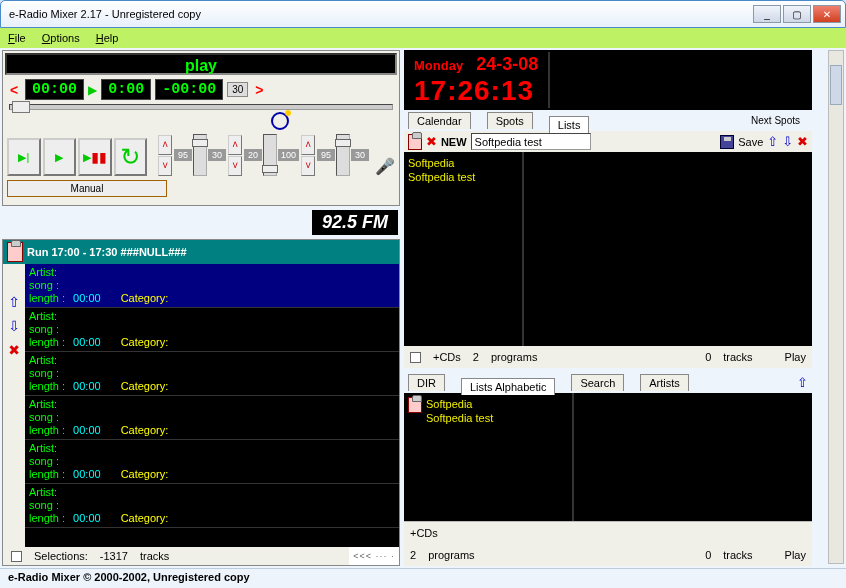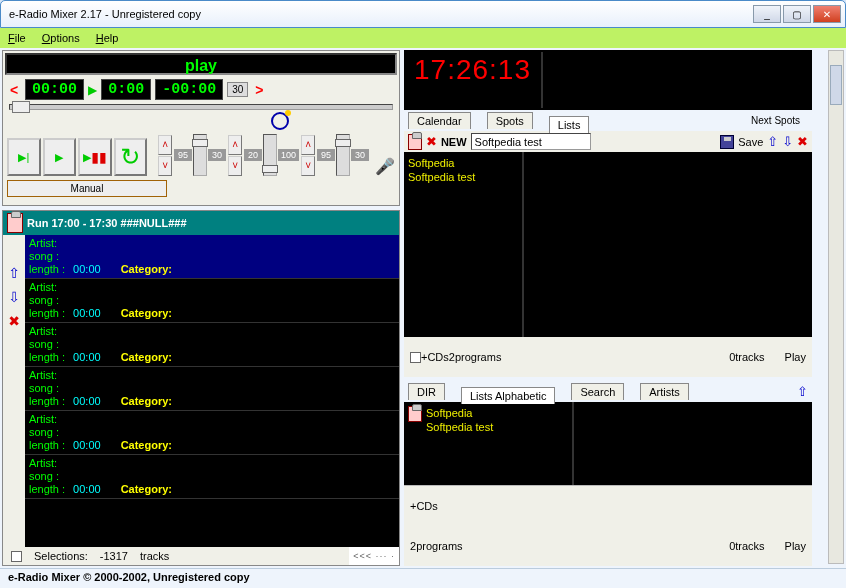--- a/index.html
+++ b/index.html
@@ -45,39 +45,39 @@
 .clipicon::before { content: ''; position: absolute; top: -3px; left: 3px; width: 8px; height: 5px; border: 1px solid #666; border-radius: 2px 2px 0 0; background: #ccc; }
 .pllist { flex: 1; background: #000; overflow: hidden; position: relative; }
 .plsidebar { position: absolute; left: 0; top: 0; width: 22px; height: 100%; background: #f0f0e8; display: flex; flex-direction: column; align-items: center; gap: 8px; padding-top: 30px; }
 .plsidebar .ico { cursor: pointer; font-size: 14px; }
 .plcontent { margin-left: 22px; }
 .plrow { padding: 2px 4px; color: #0f0; font-size: 10px; line-height: 13px; }
 .plrow.sel { background: #000080; }
 .plrow .f { display: inline-block; }
 .plrow .label { color: #0f0; }
 .plrow .time { color: #0ff; margin-left: 8px; }
-.plrow .cat { color: #ff0; margin-left: 20px; font-weight: bold; }
+.plrow .cat { color: #ff0; margin-left: 20px; }
 .plfooter { background: #f0f0e8; padding: 2px 8px; display: flex; align-items: center; gap: 12px; font-size: 10px; }
 .checkbox { width: 11px; height: 11px; border: 1px solid #666; background: #fff; display: inline-block; }
 .clockpanel { background: #000; display: flex; padding: 2px; gap: 2px; height: 60px; }
 .clockleft { color: #f00; font-family: 'Courier New'; padding: 2px 8px; }
 .clock-day { font-size: 13px; font-weight: bold; }
 .clock-date { font-size: 18px; font-weight: bold; margin-left: 10px; }
-.clock-time { font-size: 28px; font-weight: normal; letter-spacing: 1px; }
+.clock-time { font-size: 28px; font-weight: bold; letter-spacing: 1px; }
 .clockright { flex: 1; background: #000; border-left: 2px solid #333; }
 .righttabs { display: flex; align-items: center; padding: 2px 4px; gap: 15px; }
 .rtlabel { margin-left: auto; font-size: 10px; padding-right: 8px; }
 .newbar { display: flex; align-items: center; gap: 4px; padding: 2px 4px; background: #f0f0e8; }
 .textinput { border: 1px inset #999; padding: 1px 3px; font-size: 11px; background: #fff; height: 17px; }
 .iconbtn { cursor: pointer; font-size: 13px; }
 .disk { width: 14px; height: 14px; background: #449; border: 1px solid #003; position: relative; display: inline-block; }
 .disk::after { content: ''; position: absolute; top: 1px; left: 3px; width: 7px; height: 4px; background: #ccc; }
 .listsplit { display: flex; flex: 1; background: #000; }
 .listbox { background: #000; color: #ee0; padding: 4px; font-size: 11px; line-height: 14px; overflow: hidden; }
-.listfooter { background: #f0f0e8; display: flex; align-items: center; gap: 0; padding: 14px 6px; font-size: 10px; }
+.listfooter { background: #f0f0e8; display: flex; align-items: center; gap: 12px; padding: 5px 6px; font-size: 10px; }
 .lowerright { display: flex; flex-direction: column; flex: 1; margin-top: 4px; }
 .rscroll { width: 16px; background: #e8e8e0; border: 1px solid #bbb; position: absolute; right: 2px; top: 50px; bottom: 24px; }
 .rscroll .sthumb { position: absolute; top: 14px; left: 1px; right: 1px; height: 40px; background: #cfd8e8; border: 1px solid #9ab; }
 .statusbar { position: absolute; bottom: 0; left: 0; right: 0; height: 20px; background: #eef4fc; border-top: 1px solid #bcd; padding: 2px 8px; font-size: 11px; }
 .green { color: #0c0; }
 .red { color: #d00; }
 .blue { color: #00c; }
 .ltrpag { margin-left: auto; font-size: 9px; letter-spacing: 1px; color: #666; }
 </style>
 </head>
@@ -164,20 +164,21 @@
               <div class="vthumb"></div>
             </div>
           <div class="volnum">30</div>
         </div>
         <span style="font-size:16px;margin-left:4px;">🎤</span>
       </div>
       <div class="manualrow">Manual</div>
     </div>
 
     <div style="display:flex;align-items:center;">
+      <div class="fmdisplay" style="margin-left:auto;">92.5 FM</div>
     </div>
 
     <div class="playlistpanel">
       <div class="plheader">
         <div class="clipicon"></div>
         <span>Run  17:00 - 17:30     ###NULL###</span>
       </div>
       <div class="pllist">
         <div class="plsidebar">
           <span class="ico blue">⇧</span>
@@ -207,20 +208,22 @@
           <span>tracks</span>
         </div>
         <span class="ltrpag" style="padding:4px;">&lt;&lt;&lt; ··· ·</span>
       </div>
     </div>
   </div>
 
   <div class="rightpane">
     <div class="clockpanel">
       <div class="clockleft">
+        <div><span class="clock-day">Monday</span>
+             <span class="clock-date">24-3-08</span></div>
         <div class="clock-time">17:26:13</div>
       </div>
       <div class="clockright"></div>
     </div>
 
     <div class="righttabs">
       <div class="tab">Calendar</div>
       <div class="tab">Spots</div>
       <div class="tab active">Lists</div>
       <span class="rtlabel">Next Spots</span>

